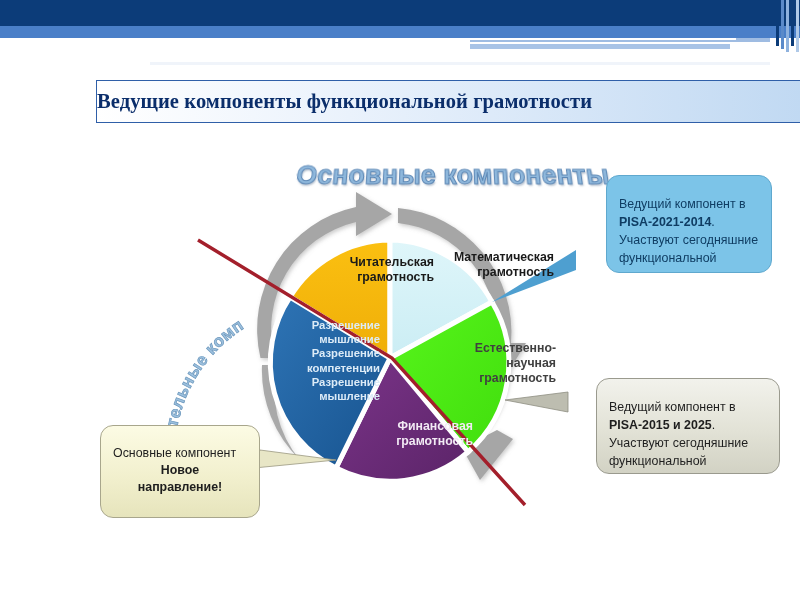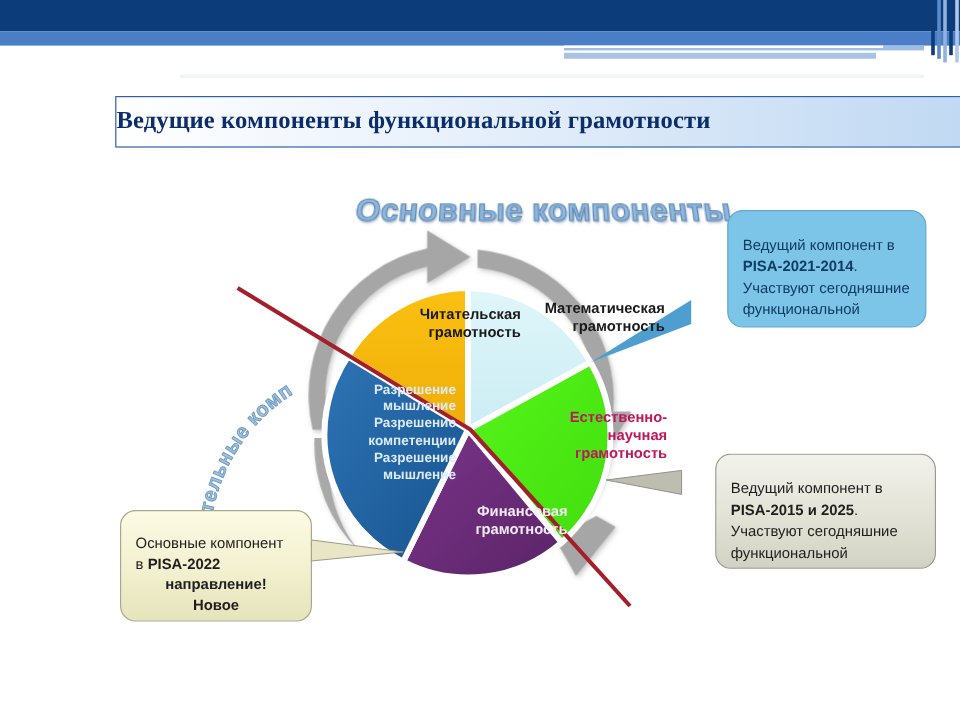--- a/index.html
+++ b/index.html
@@ -97,21 +97,21 @@
   }
   .co-cream .c{text-align:center;}
   .co-cream .bold{font-weight:bold;}
 
   .seg-label{
     position:absolute;text-align:right;font-weight:bold;
     font-size:12.3px;line-height:15px;white-space:nowrap;
   }
   .lbl-read{left:324px;top:255px;width:110px;color:#1A1A1A;}
   .lbl-math{left:424px;top:250px;width:130px;color:#1A1A1A;}
-  .lbl-sci{left:446px;top:341px;width:110px;color:#be185d;}
+  .lbl-sci{left:446px;top:341px;width:110px;color:#404040;}
   .lbl-fin{left:363px;top:419px;width:110px;color:#F2EAF4;}
   .lbl-blue{left:266px;top:318px;width:114px;color:#DCEBF7;font-size:11.3px;line-height:14.2px;}
 </style>
 </head>
 <body>
 
 <div class="slide">
 
   <div class="hdr-dark"></div>
   <div class="hdr-mid"></div>
@@ -251,19 +251,18 @@
       <span class="line">Ведущий компонент в</span>
       <span class="line"><b>PISA-2015 и 2025</b><span>.</span></span>
       <span class="line">Участвуют сегодняшние</span>
       <span class="line">функциональной</span>
     </div>
   </div>
 
   <div class="callout co-cream">
     <div class="inner">
       <span class="line">Основные компонент</span>
-      <span class="line"><span>в </span><b>PISA-2022</b></span>
+      <span class="line c bold">Новое</span>
       <span class="line c bold">направление!</span>
-      <span class="line c bold">Новое</span>
     </div>
   </div>
 
 </div>
 
 </body></html>

